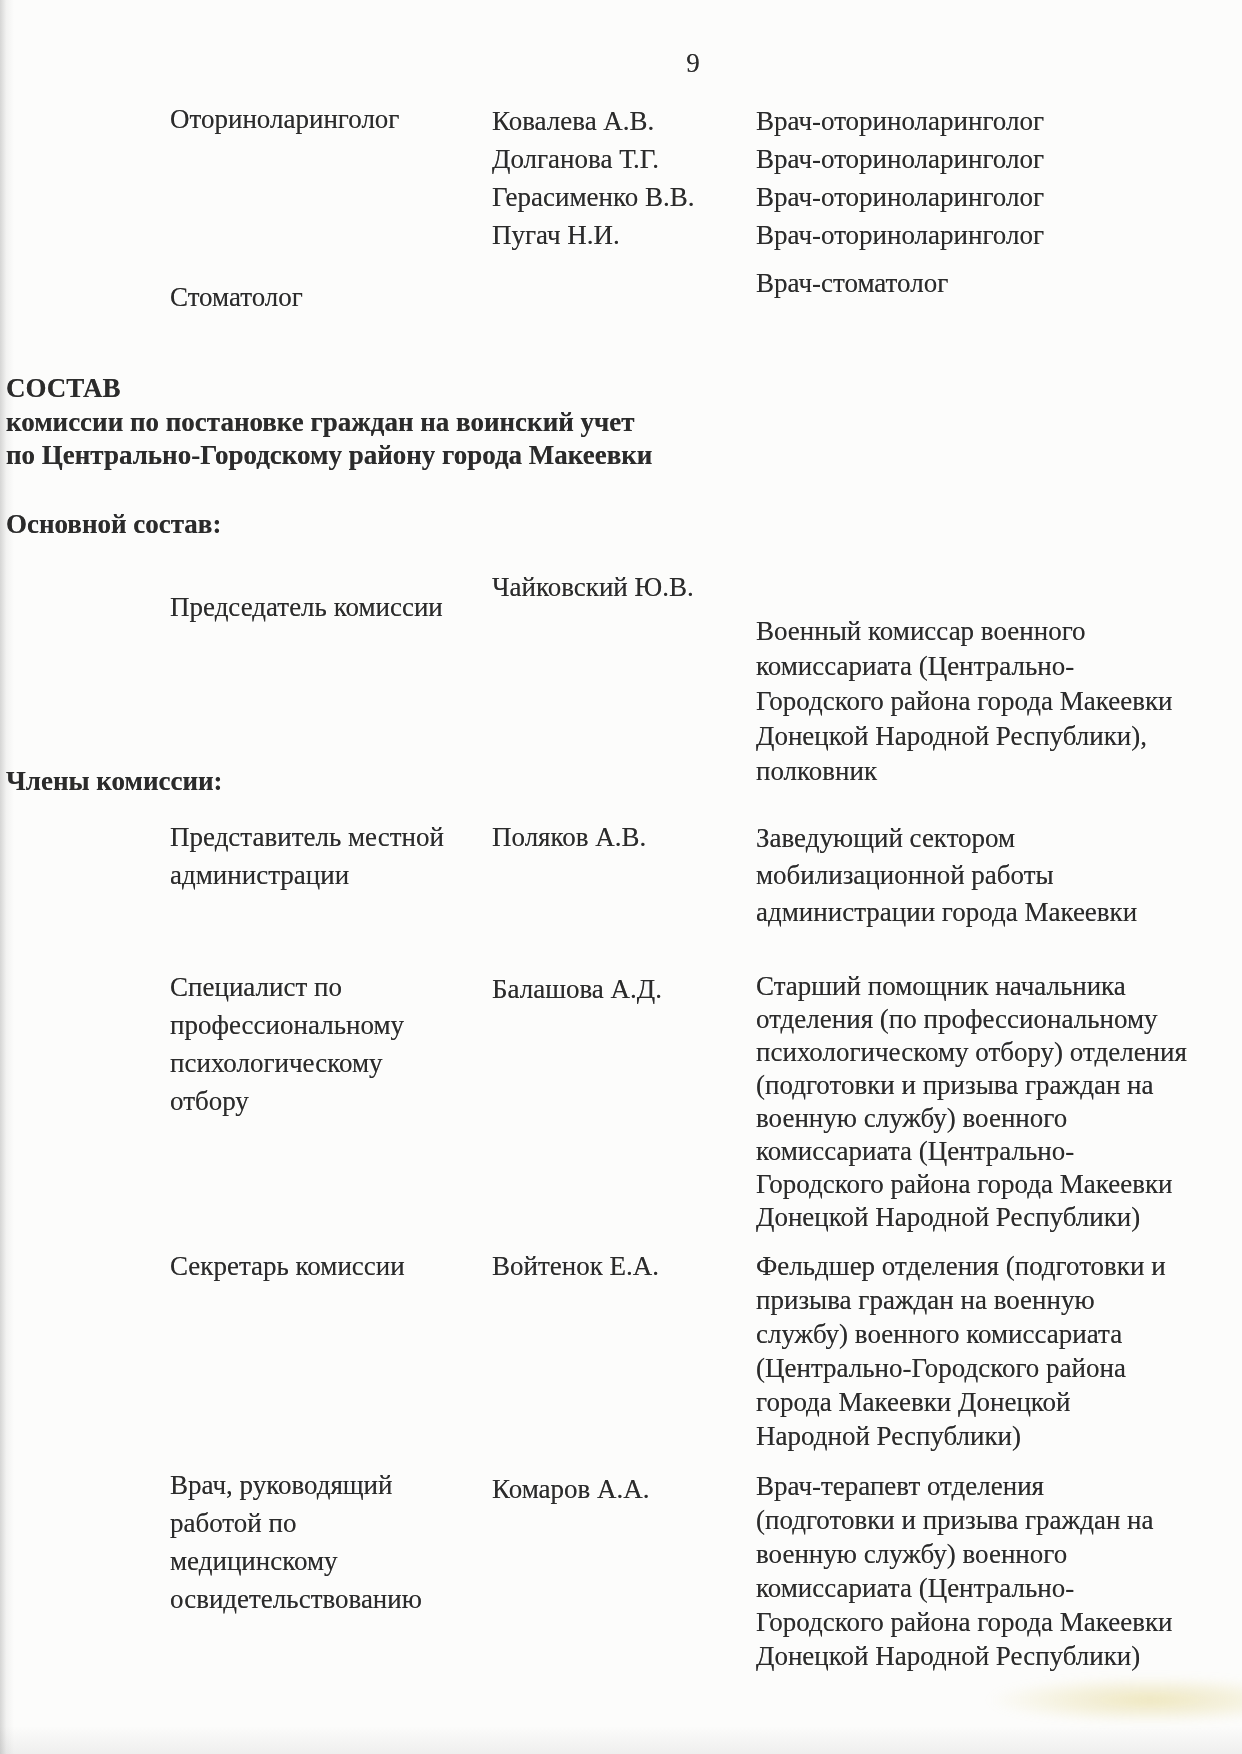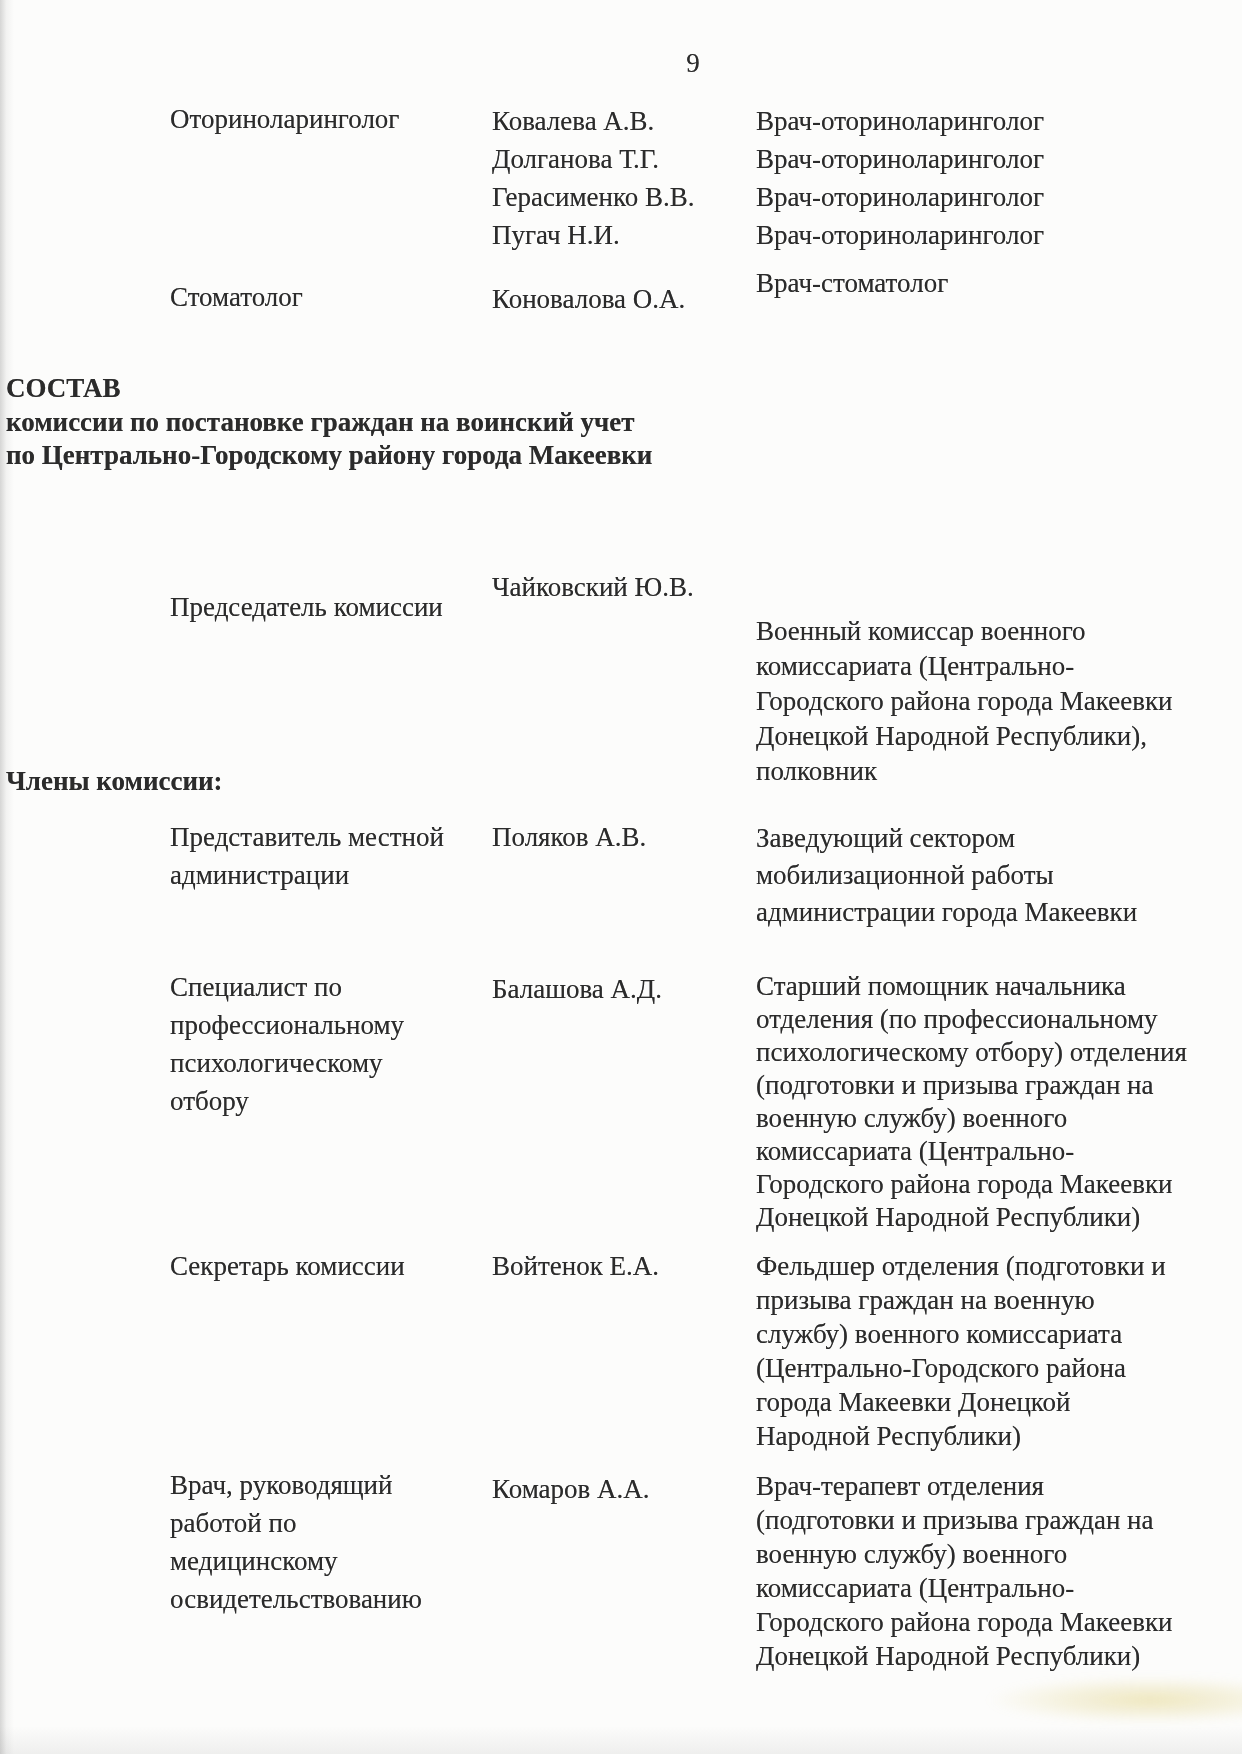--- a/index.html
+++ b/index.html
@@ -83,27 +83,27 @@
     <div class="lh38">Пугач Н.И.</div>
   </div>
   <div class="abs desc-col" style="top:102px;">
     <div class="lh38">Врач-оториноларинголог</div>
     <div class="lh38">Врач-оториноларинголог</div>
     <div class="lh38">Врач-оториноларинголог</div>
     <div class="lh38">Врач-оториноларинголог</div>
   </div>
 
   <div class="abs role-col" style="top:278px;">Стоматолог</div>
-  <div class="abs name-col" style="top:280px;">Коновалова О.А.</div>
   <div class="abs desc-col" style="top:264px;">Врач-стоматолог</div>
 
   <div class="abs center-block bold heading-line" style="top:372px;">СОСТАВ</div>
   <div class="abs center-block bold heading-line" style="top:406px;">комиссии по постановке граждан на воинский учет</div>
   <div class="abs center-block bold heading-line" style="top:439px;">по Центрально-Городскому району города Макеевки</div>
 
+  <div class="abs center-block bold" style="top:505px;">Основной состав:</div>
 
   <div class="abs role-col lh38" style="top:588px;">Председатель комиссии</div>
   <div class="abs name-col" style="top:568px;">Чайковский Ю.В.</div>
   <div class="abs desc-col lh35" style="top:570px;">Военный комиссар военного комиссариата (Центрально-Городского района города Макеевки Донецкой Народной Республики), полковник</div>
 
   <div class="abs center-block bold" style="top:762px;">Члены комиссии:</div>
 
   <div class="abs role-col lh38" style="top:818px;">Представитель местной администрации</div>
   <div class="abs name-col" style="top:818px;">Поляков А.В.</div>
   <div class="abs desc-col lh37" style="top:820px;">Заведующий сектором мобилизационной работы администрации города Макеевки</div>

